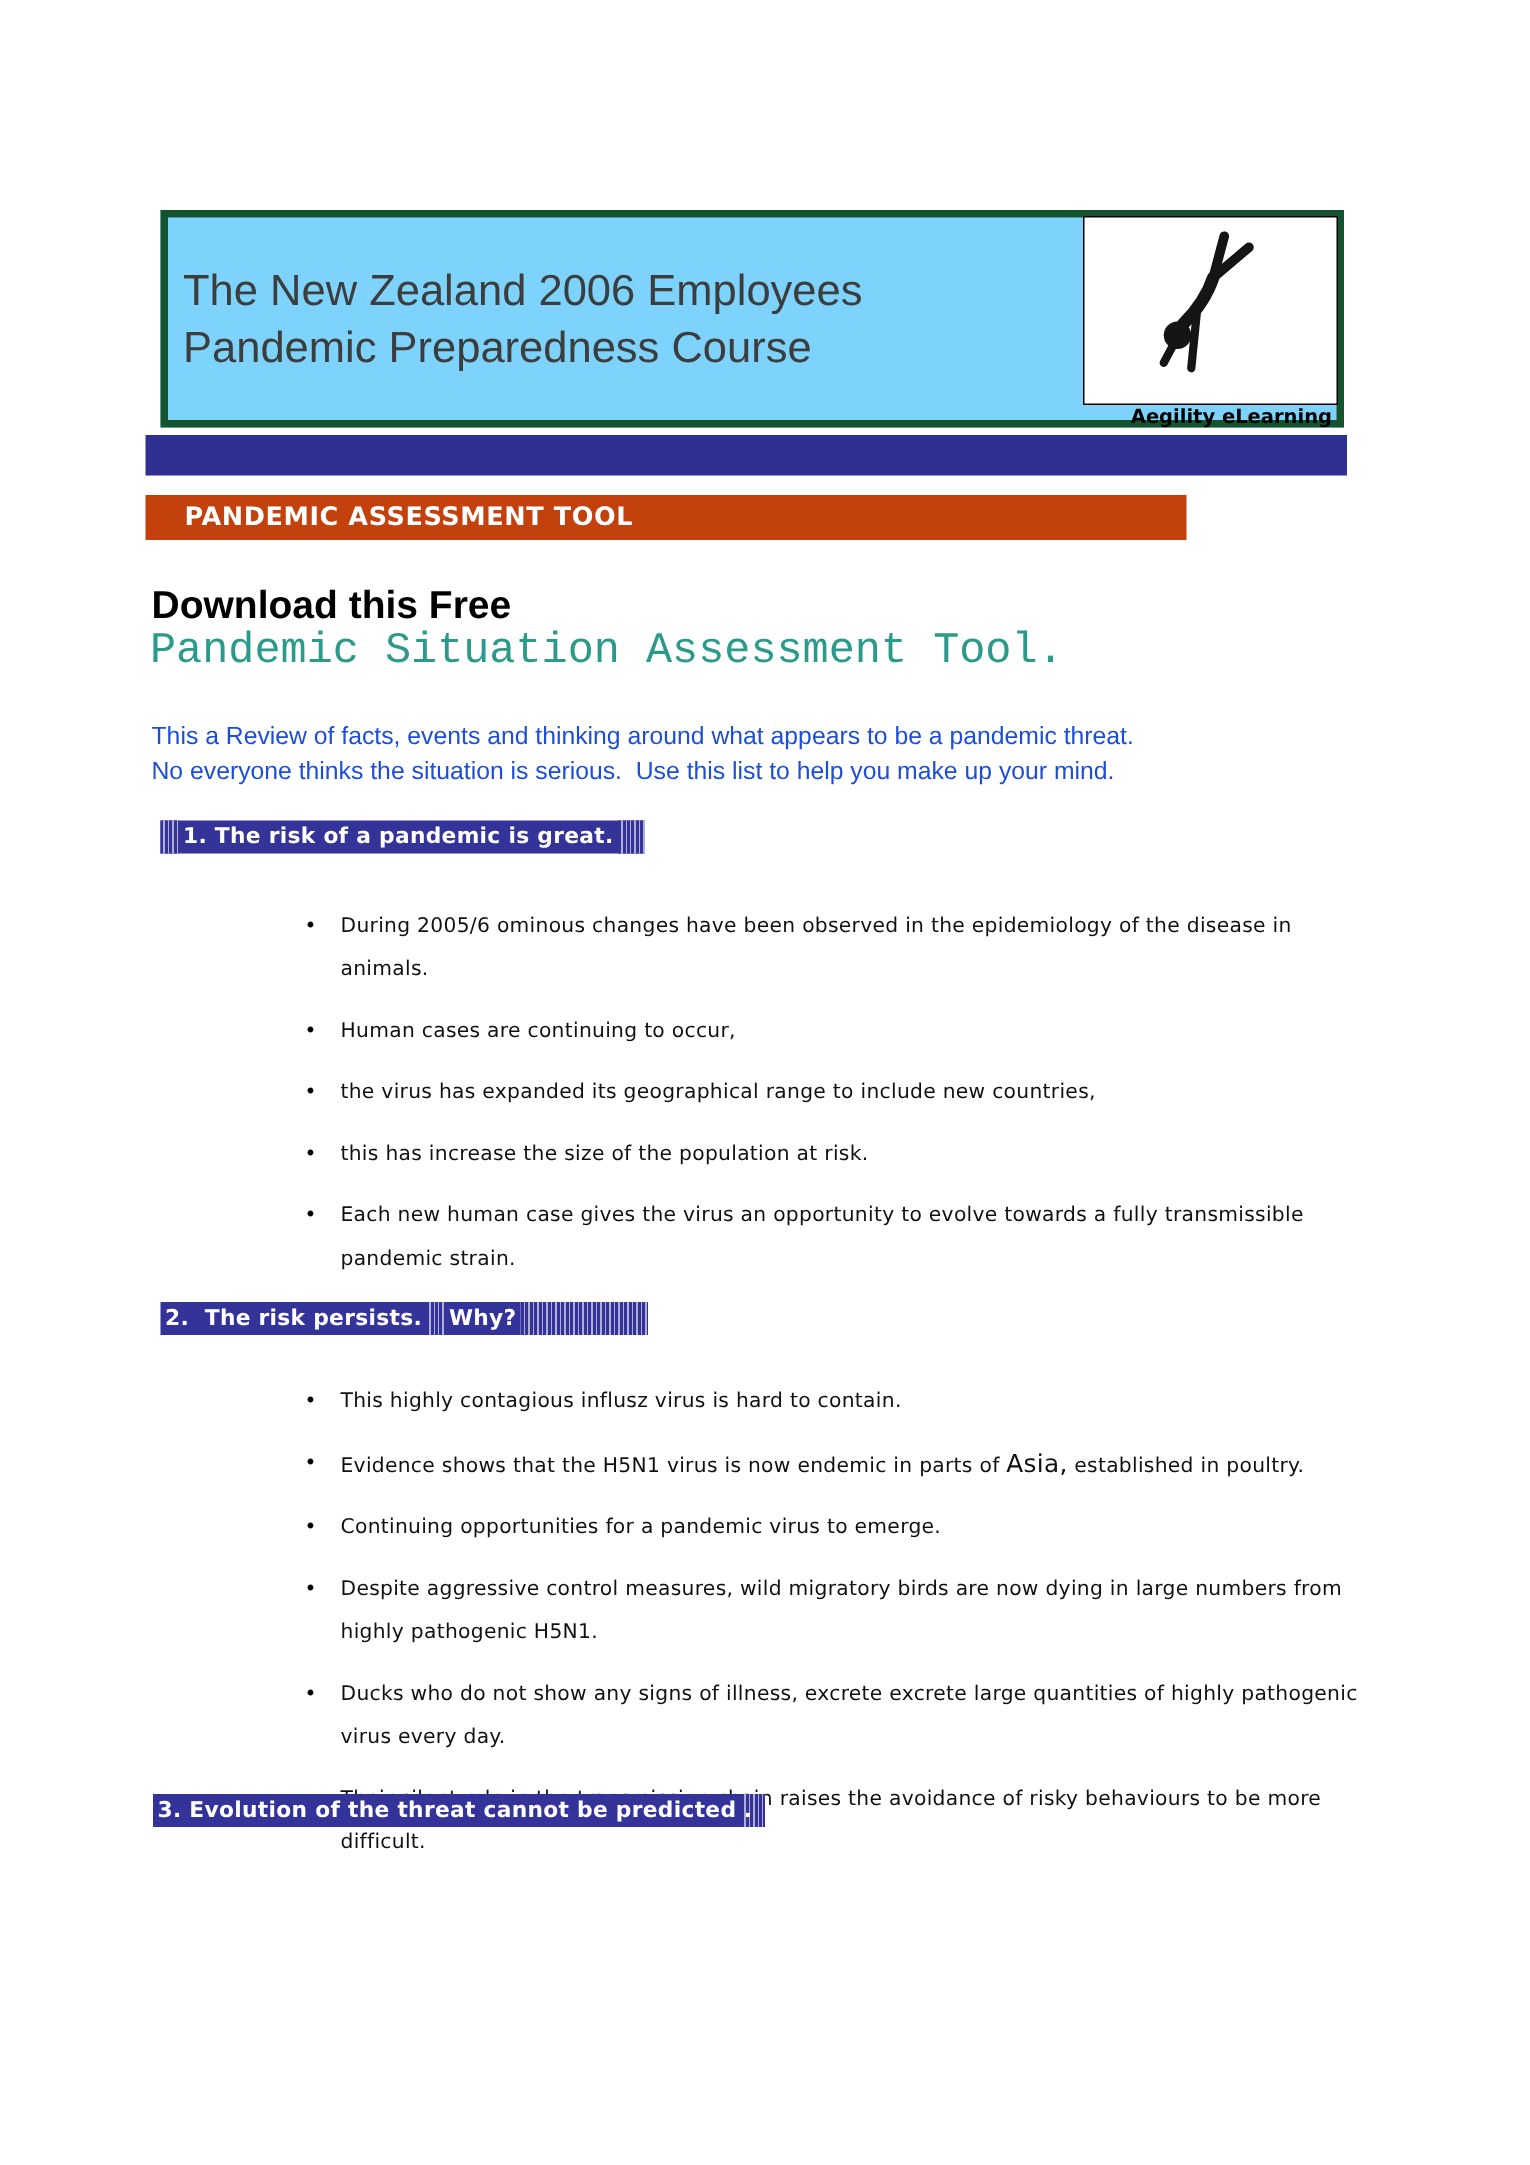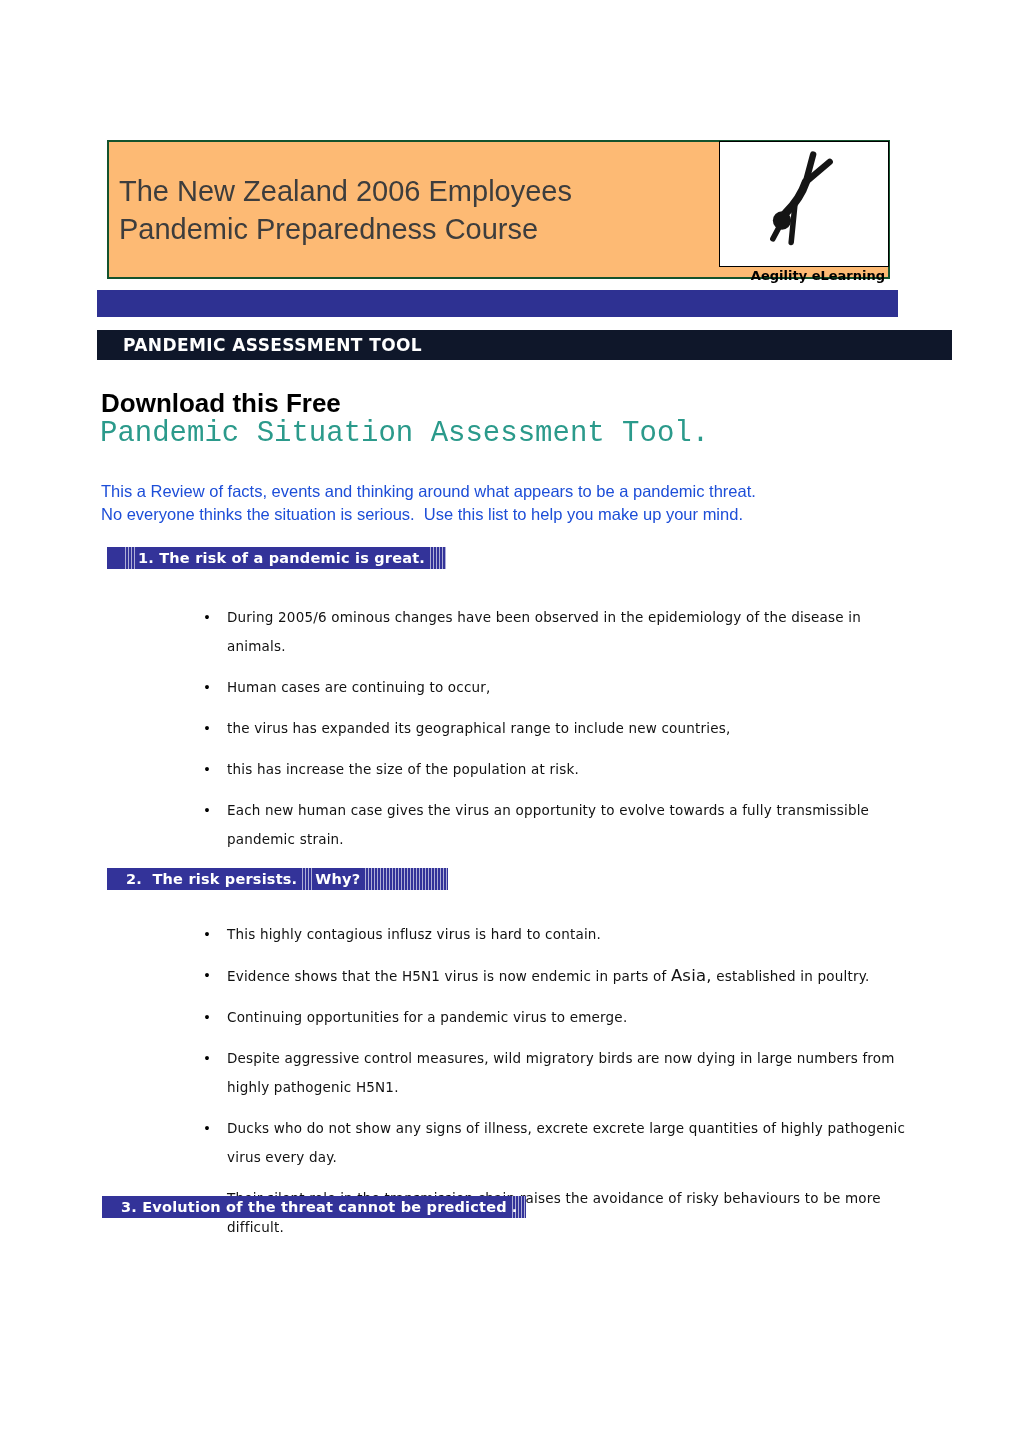--- a/index.html
+++ b/index.html
@@ -1,46 +1,46 @@
 <!DOCTYPE html>
 <html><head>
 <meta charset="utf-8">
 <style>
   html,body{margin:0;padding:0;background:#ffffff;}
   .page{position:relative;width:1020px;height:1443px;background:#ffffff;overflow:hidden;
         font-family:"DejaVu Sans",sans-serif;color:#000;}
 
   
-  .header-box{position:absolute;left:107px;top:140px;width:779px;height:135px;border:2px solid #14532d;background:#fdba74;}
+  .header-box{position:absolute;left:107px;top:140px;width:779px;height:135px;border:5px solid #14532d;background:#7dd3fc;}
   .header-title{position:absolute;left:10px;top:30px;font-family:"Liberation Sans",sans-serif;
                 font-size:29px;line-height:38px;color:#3d3d3d;}
   .logo-box{position:absolute;top:-1px;right:-1px;width:168px;height:124px;border:1px solid #000;
             background:#fff;display:flex;align-items:center;justify-content:center;}
   .brand{position:absolute;right:3px;top:126px;font-size:13px;font-weight:bold;color:#000;}
 
   
   .navy-bar{position:absolute;left:97px;top:290px;width:801px;height:27px;background:#2E3192;}
-  .cyan-bar{position:absolute;left:97px;top:330px;width:855px;height:30px;background:#0f172a;
+  .cyan-bar{position:absolute;left:97px;top:330px;width:694px;height:30px;background:#c2410c;
             color:#fff;font-weight:bold;font-size:17px;line-height:30px;padding-left:26px;
             box-sizing:border-box;letter-spacing:0.4px;}
 
   
   .kicker{position:absolute;left:101px;top:388px;font-size:26px;font-weight:bold;
           font-family:"Liberation Sans",sans-serif;color:#000;}
   .tool-title{position:absolute;left:100px;top:417px;font-size:29px;color:#2B9A8B;
               font-family:Liberation Mono, monospace;font-weight:400;}
   .intro{position:absolute;left:101px;top:480px;font-size:16.5px;line-height:23px;color:#1d4ed8;
          font-family:"Liberation Sans",sans-serif;width:820px;}
   .intro div{white-space:pre-wrap;}
 
   
   .sec{position:absolute;left:107px;width:820px;}
   .sec1{top:547px}.sec2{top:868px}.sec3{top:1196px;left:102px}
   .sec-heading{display:inline-flex;height:22px;line-height:22px;background:#333399;color:#fff;
-               font-weight:bold;font-size:14.5px;letter-spacing:0.2px;padding-left:16px;}
+               font-weight:bold;font-size:14.5px;letter-spacing:0.2px;}
   .htext{padding:0 3px;white-space:pre;}
   .stripe{background-image:repeating-linear-gradient(90deg,#333399 0 2px,#aeaed6 2px 3px);}
   .w12{width:12px}.w18{width:18px}.w85{width:85px}
   .w14{min-width:12px;padding:0 2px;}
 
   .bullets{list-style:none;margin:30px 0 0 0;padding:0;font-size:13.5px;line-height:29px;
            letter-spacing:0.2px;color:#111;width:800px;}
   .bullets li{position:relative;padding-left:120px;margin-top:12px;}
   .bullets li::before{content:"\2022";position:absolute;left:96px;top:0;color:#000;}
   .big{font-size:16.5px;}

